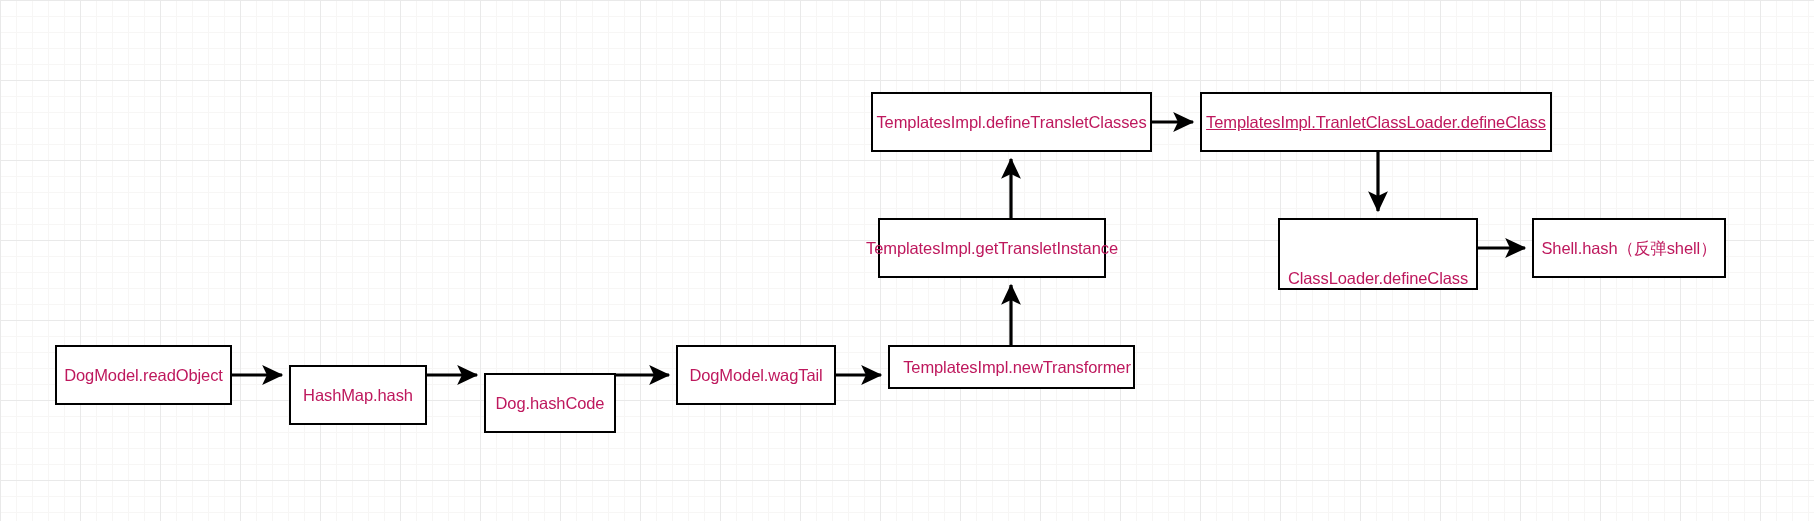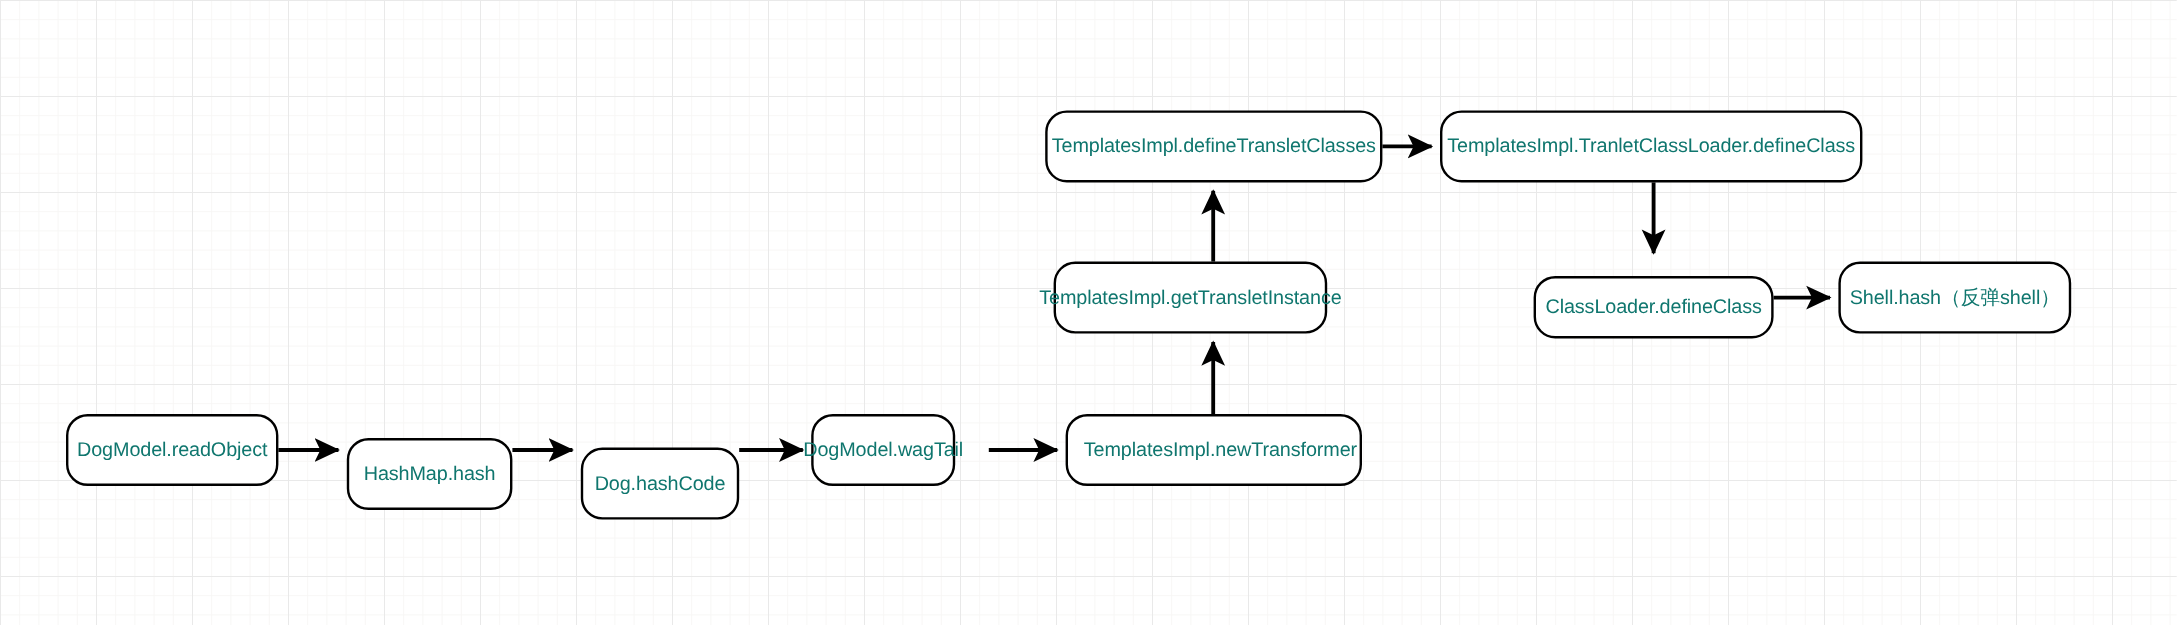--- a/index.html
+++ b/index.html
@@ -35,25 +35,25 @@
     top: 0;
     width: 1814px;
     height: 521px;
     pointer-events: none;
   }
   .node {
     position: absolute;
     box-sizing: border-box;
     background: #ffffff;
     border: 2.4px solid #000000;
-    border-radius: 18px;
+    border-radius: 0;
     display: flex;
     align-items: center;
     justify-content: center;
-    color: #0f766e;
+    color: #be185d;
     font-size: 16.5px;
     line-height: 1.15;
     letter-spacing: -0.1px;
     white-space: nowrap;
     font-family: "Liberation Sans", sans-serif;
   }
   .node .node-label {
     display: block;
     padding: 0 9px;
   }
@@ -94,41 +94,41 @@
   </div>
 
   <div class="node" style="left:289px; top:345px; width:138px; height:60px;margin-top:20px;">
     <span class="node-label">HashMap.hash</span>
   </div>
 
   <div class="node" style="left:484px; top:345px; width:132px; height:60px;margin-top:28px;">
     <span class="node-label">Dog.hashCode</span>
   </div>
 
-  <div class="node" style="left:676px; top:345px; width:120px; height:60px;">
+  <div class="node" style="left:676px; top:345px; width:160px; height:60px;">
     <span class="node-label">DogModel.wagTail</span>
   </div>
 
-  <div class="node" style="left:888px; top:345px; width:247px; height:60px;padding-left:11px;">
+  <div class="node" style="left:888px; top:345px; width:247px; height:44px;padding-left:11px;">
     <span class="node-label">TemplatesImpl.newTransformer</span>
   </div>
 
   <div class="node" style="left:878px; top:218px; width:228px; height:60px;">
     <span class="node-label">TemplatesImpl.getTransletInstance</span>
   </div>
 
   <div class="node" style="left:871px; top:92px; width:281px; height:60px;">
     <span class="node-label">TemplatesImpl.defineTransletClasses</span>
   </div>
 
-  <div class="node" style="left:1200px; top:92px; width:352px; height:60px;">
+  <div class="node" style="left:1200px; top:92px; width:352px; height:60px;text-decoration:underline;">
     <span class="node-label">TemplatesImpl.TranletClassLoader.defineClass</span>
   </div>
 
-  <div class="node" style="left:1278px; top:230px; width:200px; height:52px;">
+  <div class="node" style="left:1278px; top:218px; width:200px; height:72px;align-items:flex-end;">
     <span class="node-label">ClassLoader.defineClass</span>
   </div>
 
   <div class="node" style="left:1532px; top:218px; width:194px; height:60px;">
     <span class="node-label">Shell.hash（反弹shell）</span>
   </div>
 
 </div>
 
 </body></html>

